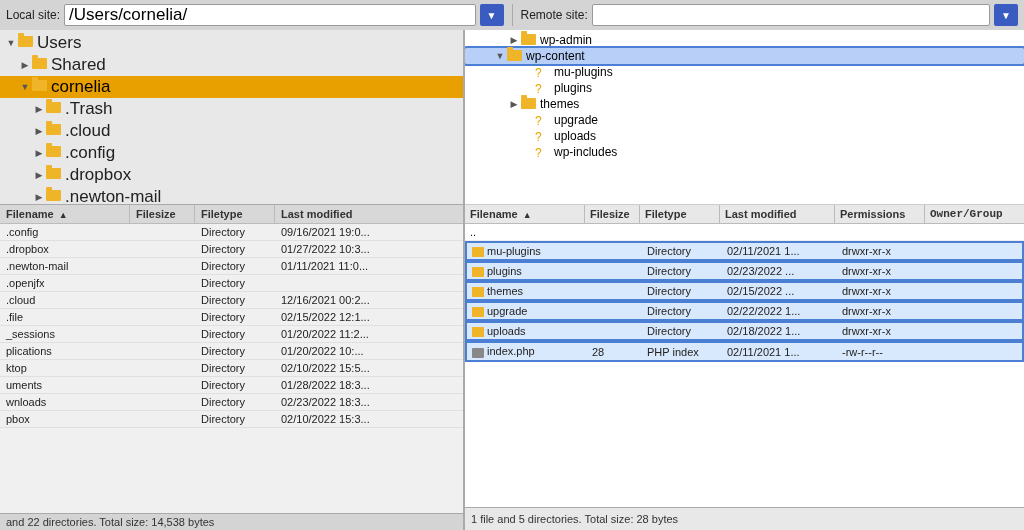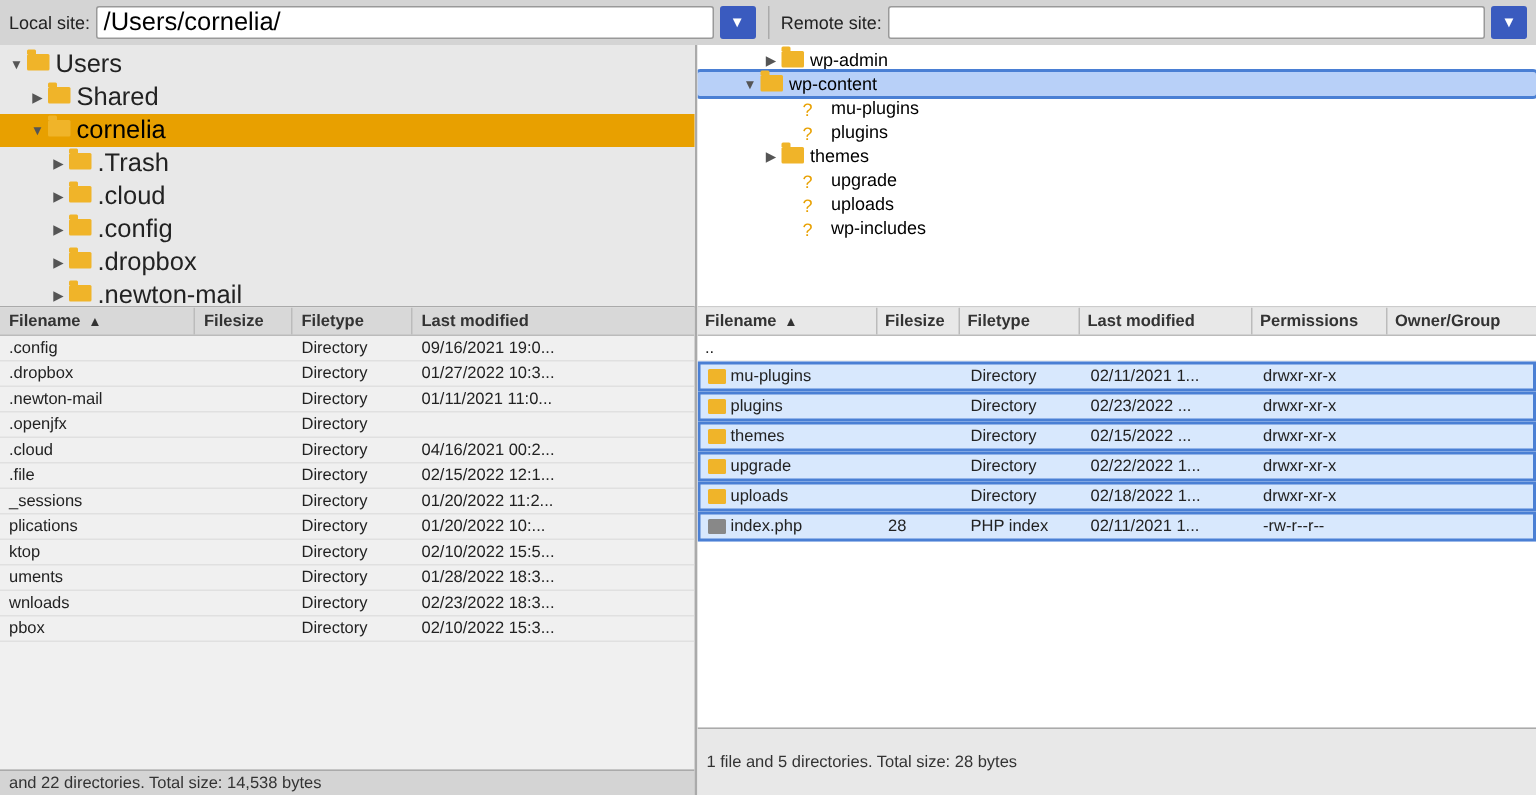--- a/index.html
+++ b/index.html
@@ -258,21 +258,21 @@
       z-index: 1;
     }
     .remote-file-header .rcol {
       padding: 3px 5px;
       font-size: 11px;
       font-weight: bold;
       color: #333;
       border-right: 1px solid #bbb;
       cursor: pointer;
     }
-    .remote-file-header .rcol:last-child { border-right: none; }
+    .remote-file-header .rcol:last-child { border-right: none; font-family: Liberation Mono, monospace; }
 
     .rcol-name { width: 120px; }
     .rcol-size { width: 55px; }
     .rcol-type { width: 80px; }
     .rcol-modified { width: 115px; }
     .rcol-perms { width: 90px; }
     .rcol-owner { flex: 1; }
 
     .remote-file-row {
       display: flex;
@@ -288,21 +288,21 @@
       padding: 2px 5px;
       font-size: 11px;
       color: #222;
       overflow: hidden;
       text-overflow: ellipsis;
       white-space: nowrap;
     }
 
     .status-bar-right {
       background: #e8e8e8;
-      padding: 16px 6px;
+      padding: 5px 6px;
       font-size: 11px;
       color: #333;
       border-top: 1px solid #aaa;
     }
 
     
     .transfer-bar {
       display: flex;
       background: #c8c8c8;
       border-top: 2px solid #aaa;
@@ -450,21 +450,21 @@
         </div>
         <div class="file-row">
           <div class="col col-name">.openjfx</div>
           <div class="col col-size"></div>
           <div class="col col-type">Directory</div>
         </div>
         <div class="file-row">
           <div class="col col-name">.cloud</div>
           <div class="col col-size"></div>
           <div class="col col-type">Directory</div>
-          <div class="col col-modified">04/16/2021 00:2...</div>
+          <div class="col col-modified">12/16/2021 00:2...</div>
         </div>
         <div class="file-row">
           <div class="col col-name">.file</div>
           <div class="col col-size"></div>
           <div class="col col-type">Directory</div>
           <div class="col col-modified">02/15/2022 12:1...</div>
         </div>
         <div class="file-row">
           <div class="col col-name">_sessions</div>
           <div class="col col-size"></div>

